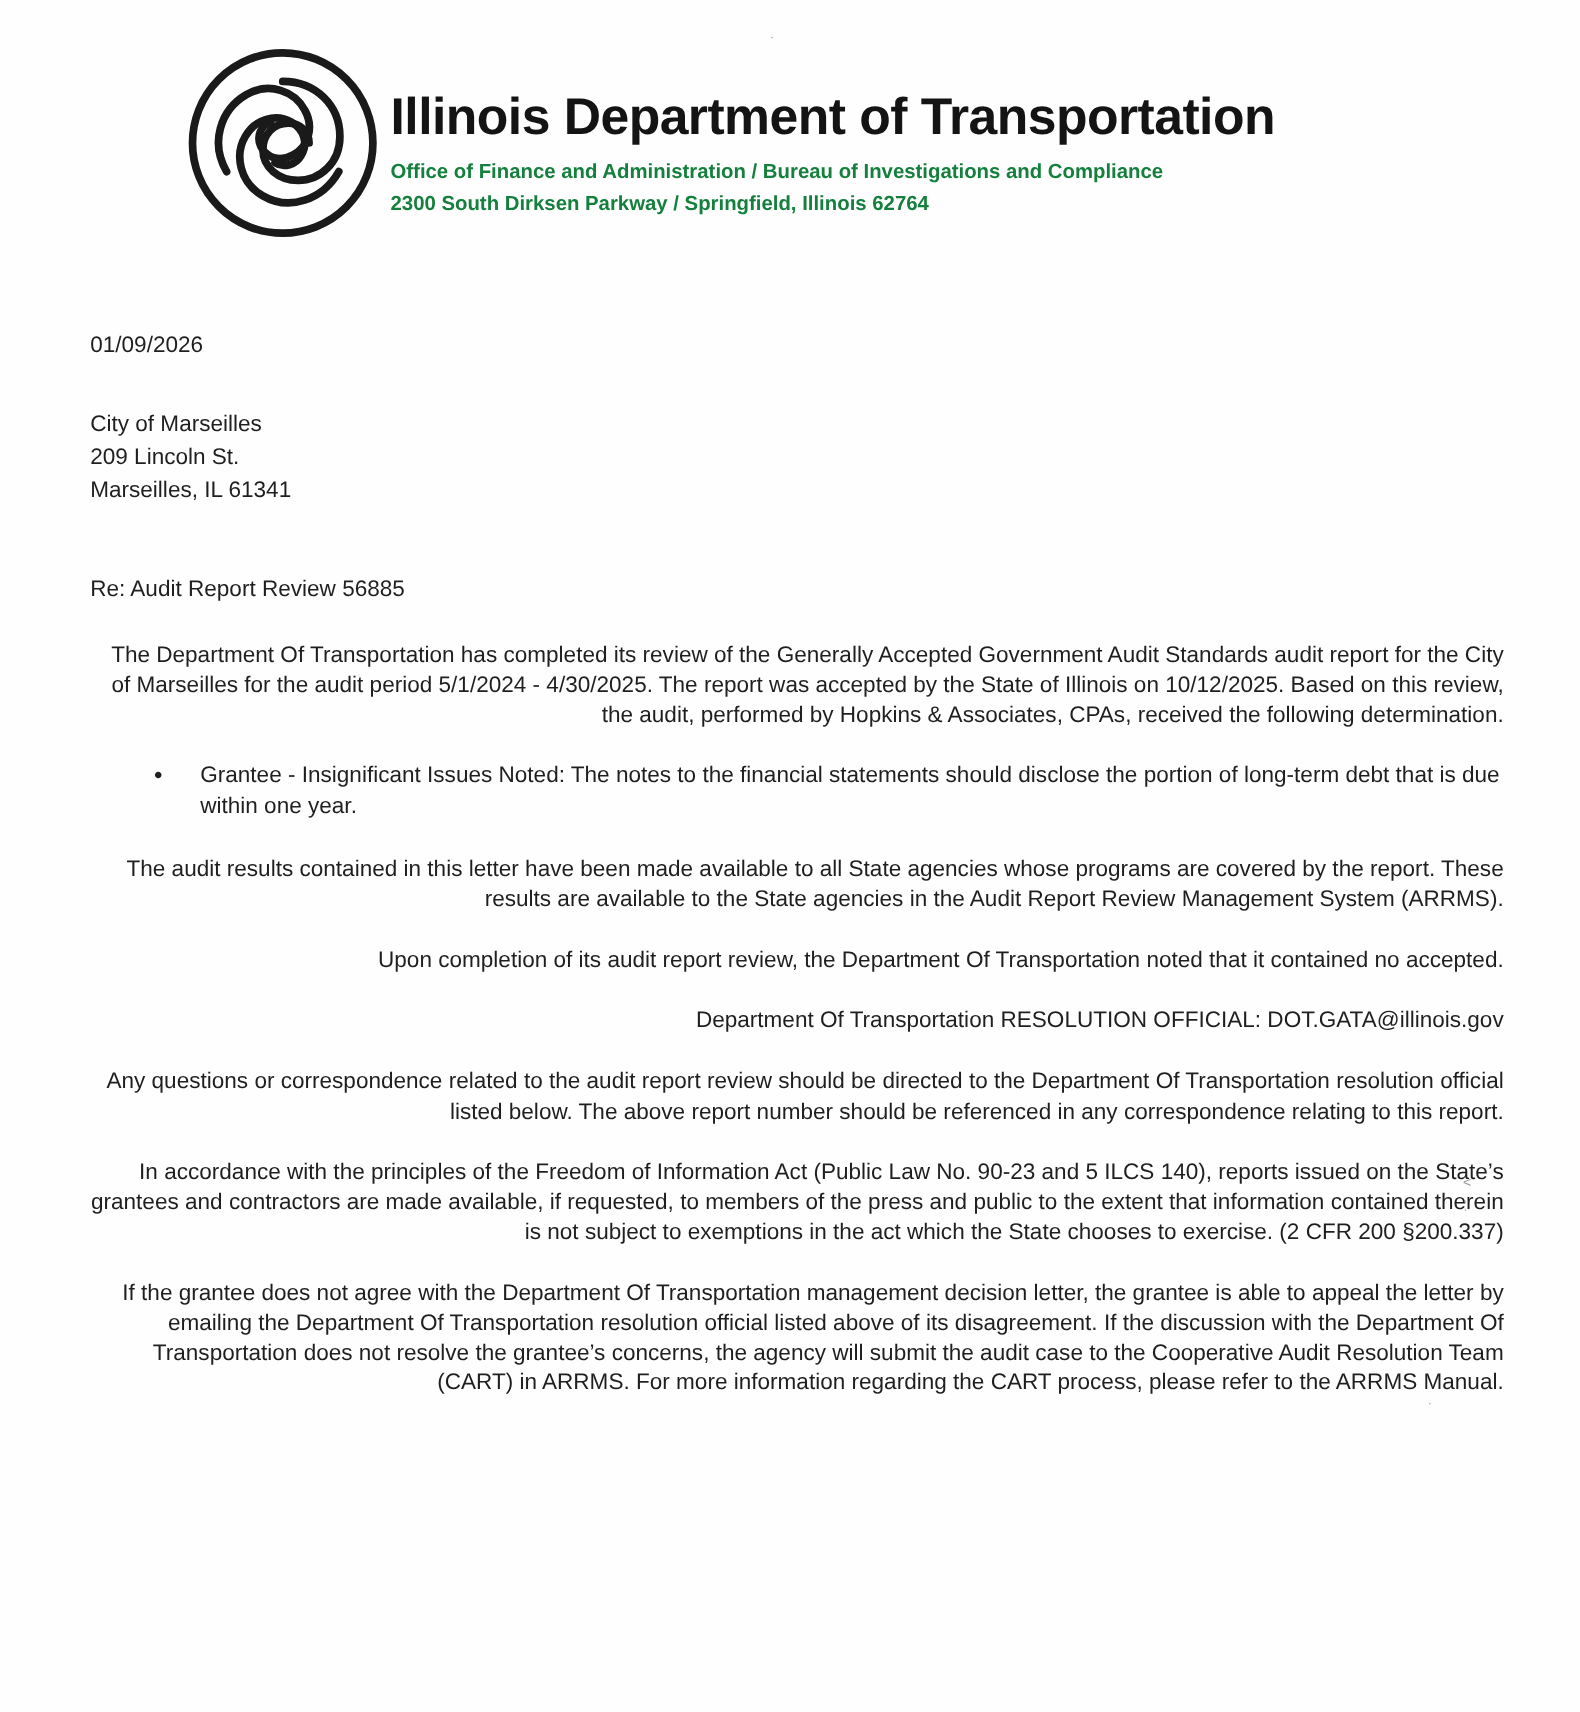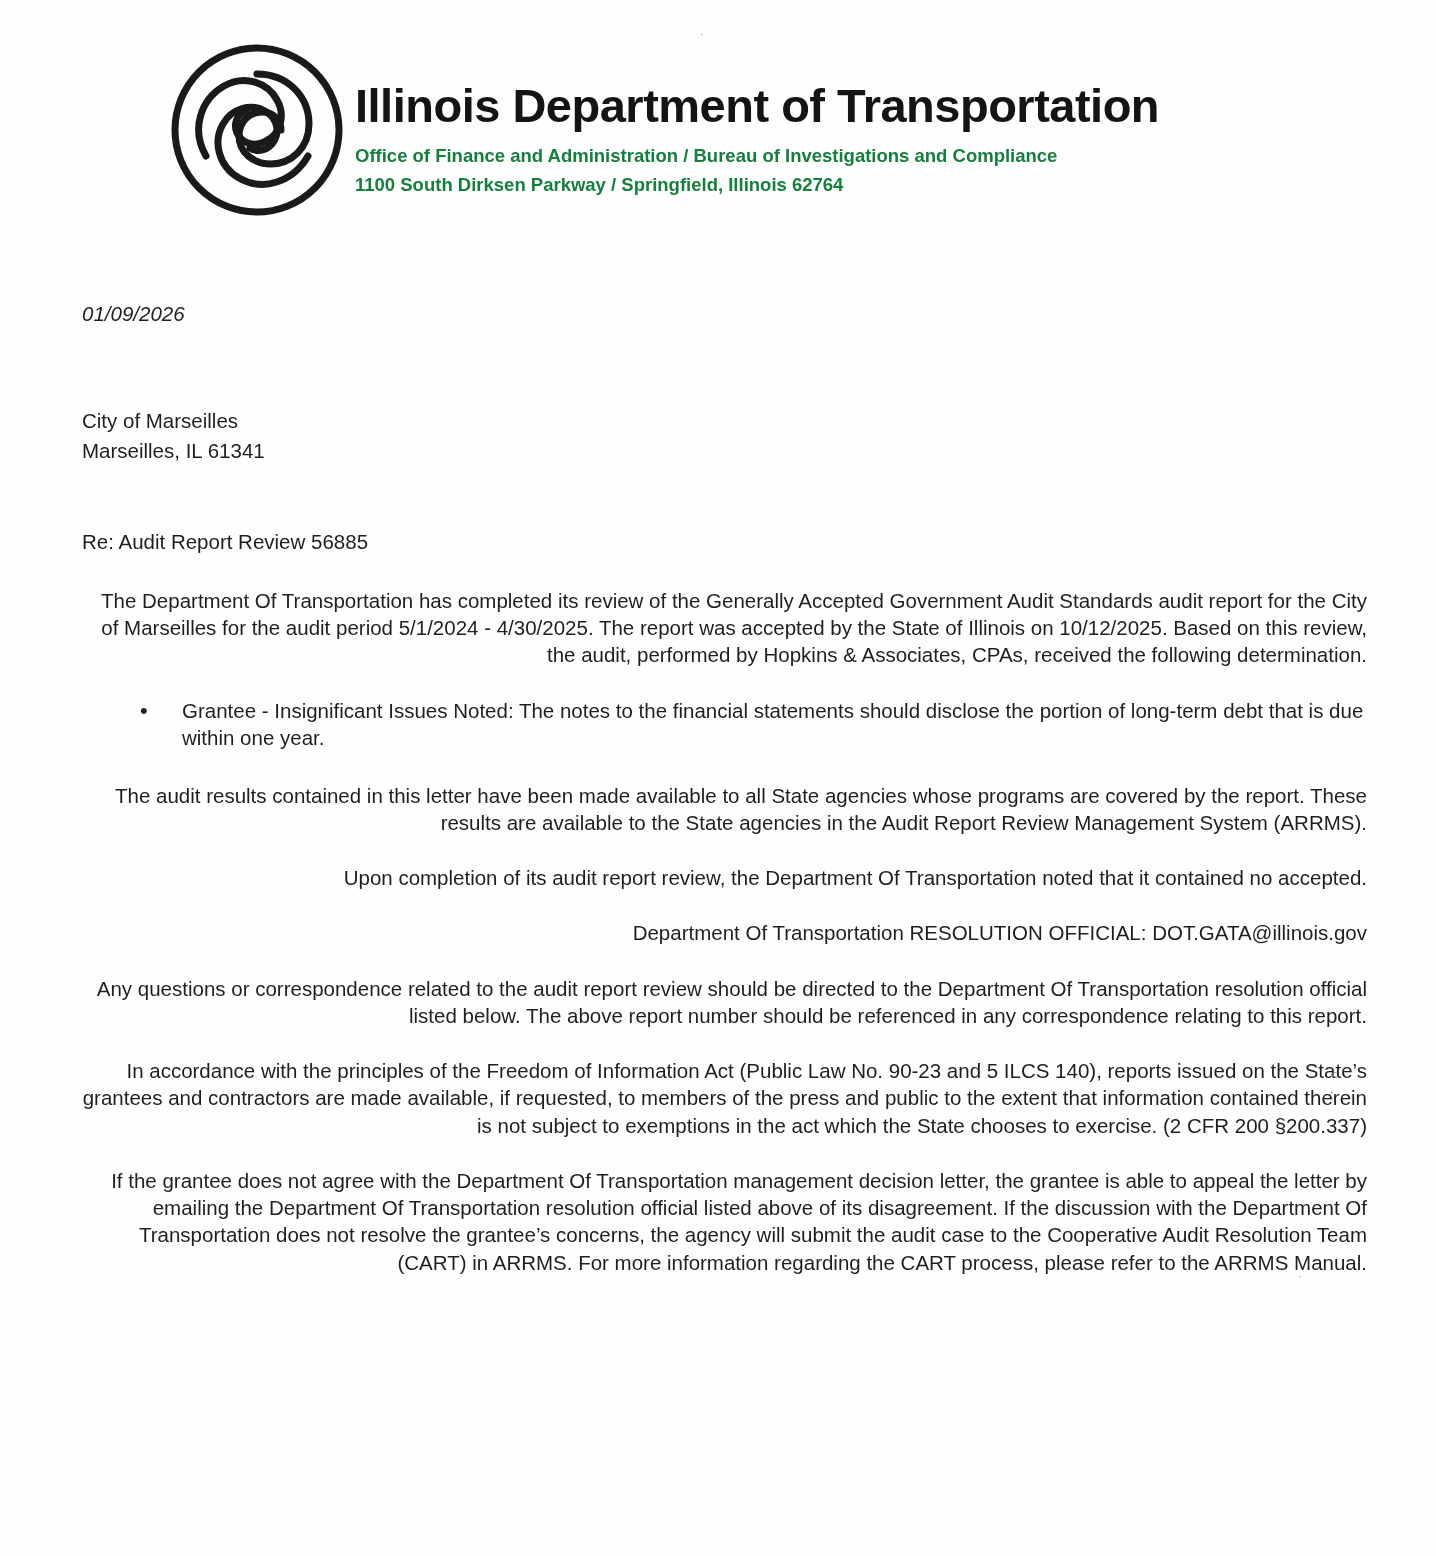--- a/index.html
+++ b/index.html
@@ -64,22 +64,21 @@
   .doc-body {
     position: absolute;
     top: 300px;
     left: 82px;
     width: 1285px;
     font-size: 20.5px;
     line-height: 1.33;
     color: #1f1f1f;
   }
   .date {
-    margin-bottom: 79px;
-    font-style: italic;
+    margin-bottom: 44px;
   }
   .addr-line {
     line-height: 1.45;
   }
   .addr-block {
     margin-bottom: 62px;
     margin-top: 28px;
   }
   .subject {
     margin-bottom: 32px;
@@ -144,30 +143,31 @@
                    C 78 34, 101 43, 110 60
                    C 119 76, 113 94, 99 101
                    C 87 108, 75 103, 70 93
                    C 66 84, 70 74, 79 71"></path>
         </g>
       </svg>
     </div>
     <div class="lh-text">
       <div class="agency-name">Illinois Department of Transportation</div>
       <div class="agency-sub">Office of Finance and Administration / Bureau of Investigations and Compliance</div>
-      <div class="agency-sub" style="margin-top:2px;">1100 South Dirksen Parkway / Springfield, Illinois 62764</div>
+      <div class="agency-sub" style="margin-top:2px;">2300 South Dirksen Parkway / Springfield, Illinois 62764</div>
     </div>
   </div>
 
   <div class="doc-body">
 
     <div class="date">01/09/2026</div>
 
     <div class="addr-block">
       <div class="addr-line">City of Marseilles</div>
+      <div class="addr-line">209 Lincoln St.</div>
       <div class="addr-line">Marseilles, IL 61341</div>
     </div>
 
     <div class="subject">Re: Audit Report Review 56885</div>
 
     <p class="para">The Department Of Transportation has completed its review of the Generally Accepted Government Audit Standards audit report for the City of Marseilles for the audit period 5/1/2024 - 4/30/2025. The report was accepted by the State of Illinois on 10/12/2025. Based on this review, the audit, performed by Hopkins &amp; Associates, CPAs, received the following determination.</p>
 
     <ul class="bullets">
       <li>Grantee - Insignificant Issues Noted: The notes to the financial statements should disclose the portion of long-term debt that is due within one year.</li>
     </ul>

